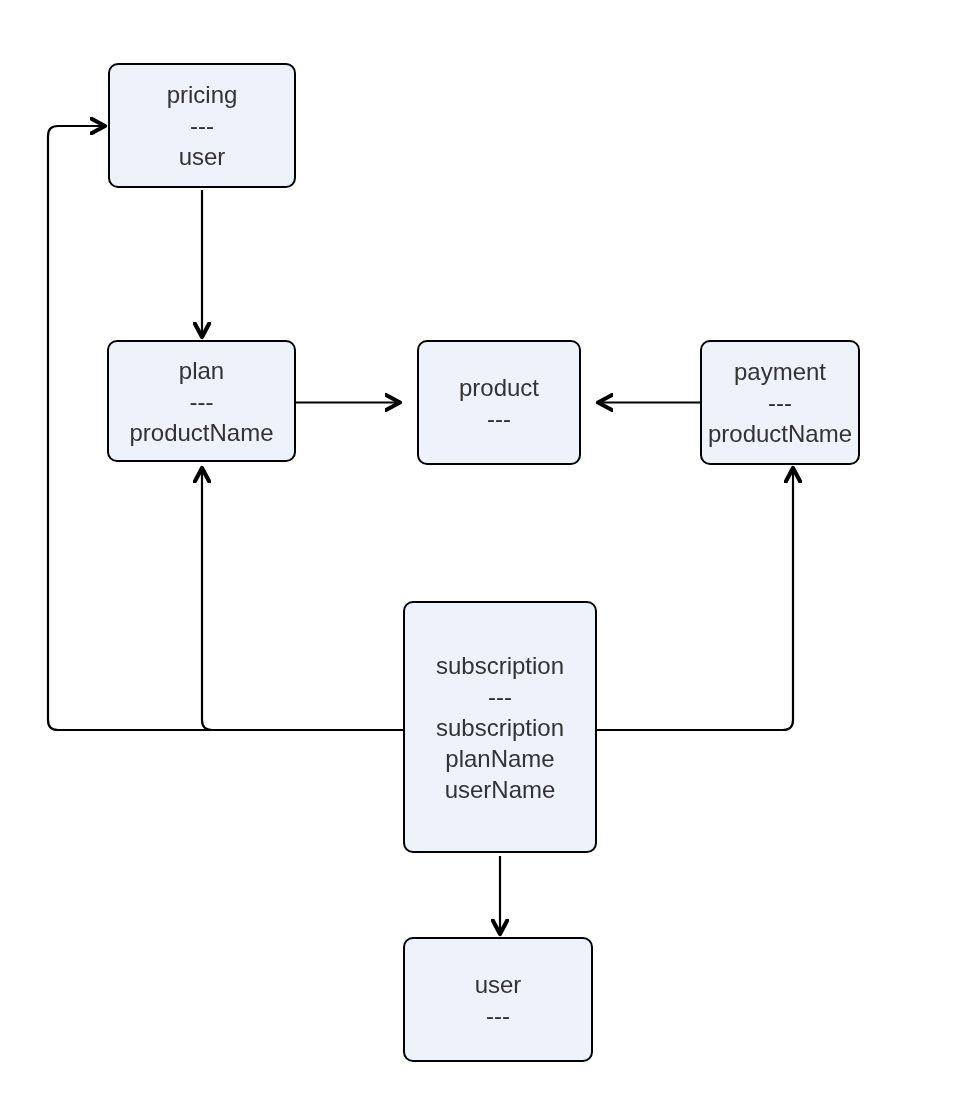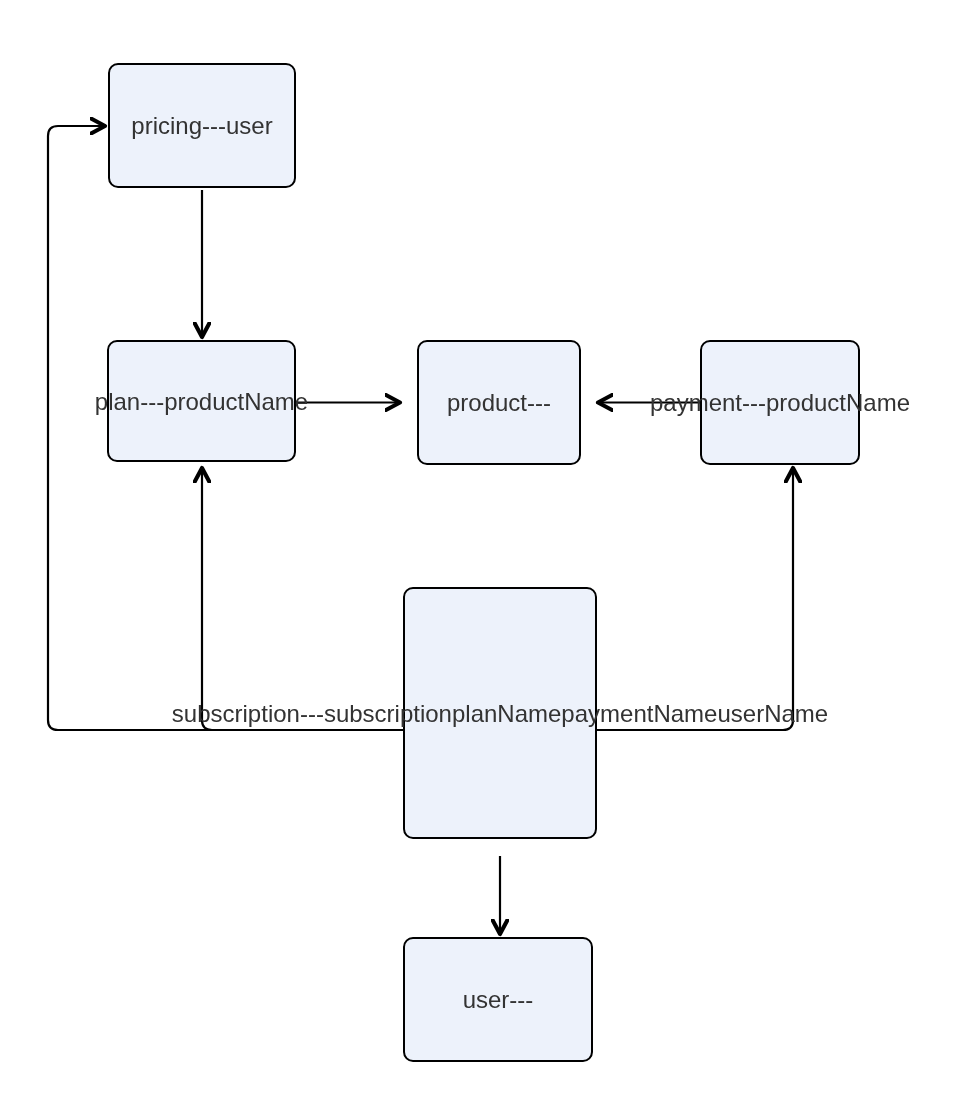--- a/index.html
+++ b/index.html
@@ -30,20 +30,21 @@
     stroke:var(--edge,#000);
     stroke-width:2.2;
   }
   .node{
     position:absolute;
     box-sizing:border-box;
     background:var(--node-fill,#edf2fb);
     border:2.6px solid var(--node-border,#000);
     border-radius:10px;
     display:flex;
+    flex-direction:column;
     justify-content:center;
     align-items:center;
     color:var(--text,#333);
     font-size:24px;
     line-height:31px;
     text-align:right;
     white-space:nowrap;
   }
 </style>
 </head>
@@ -82,26 +83,25 @@
     <div>product</div>
     <div>---</div>
   </div>
 
   <div class="node" style="left:700px;top:340px;width:160px;height:125px">
     <div>payment</div>
     <div>---</div>
     <div>productName</div>
   </div>
 
-  <div class="node" style="left:403px;top:587px;width:194px;height:252px">
+  <div class="node" style="left:403px;top:601px;width:194px;height:252px">
     <div>subscription</div>
     <div>---</div>
     <div>subscription</div>
     <div>planName</div>
-    <div>paymentName</div>
     <div>userName</div>
   </div>
 
   <div class="node" style="left:403px;top:937px;width:190px;height:125px">
     <div>user</div>
     <div>---</div>
   </div>
 
 </div>
 

